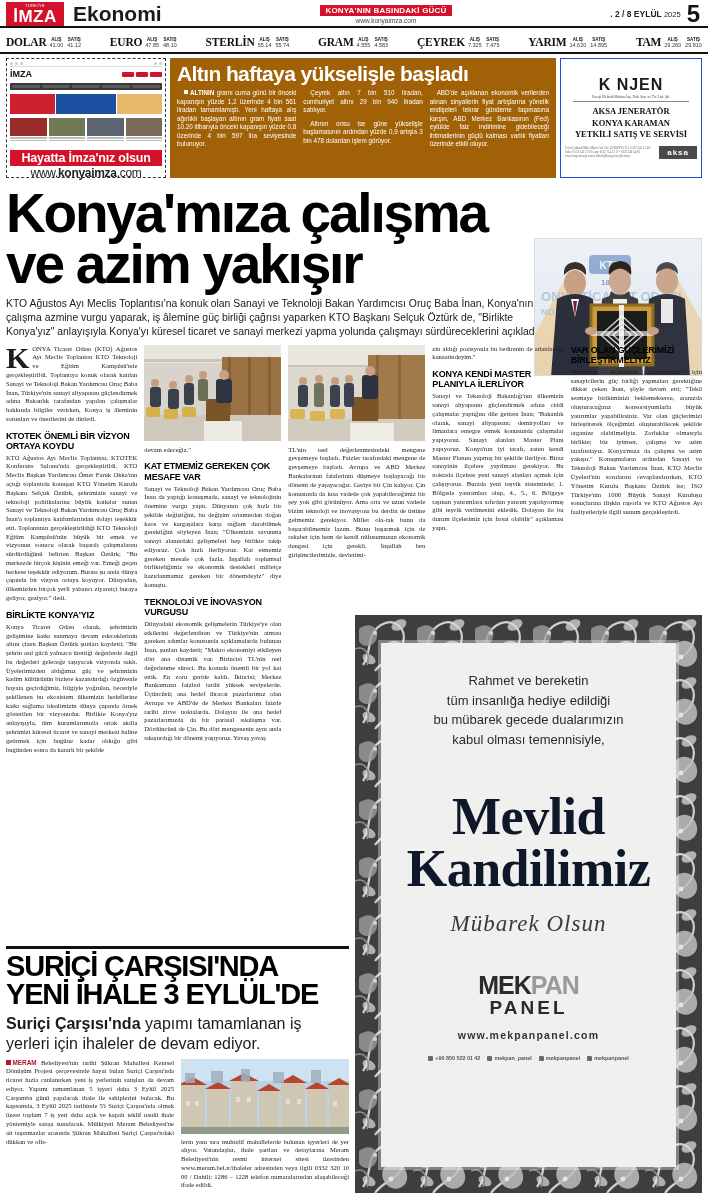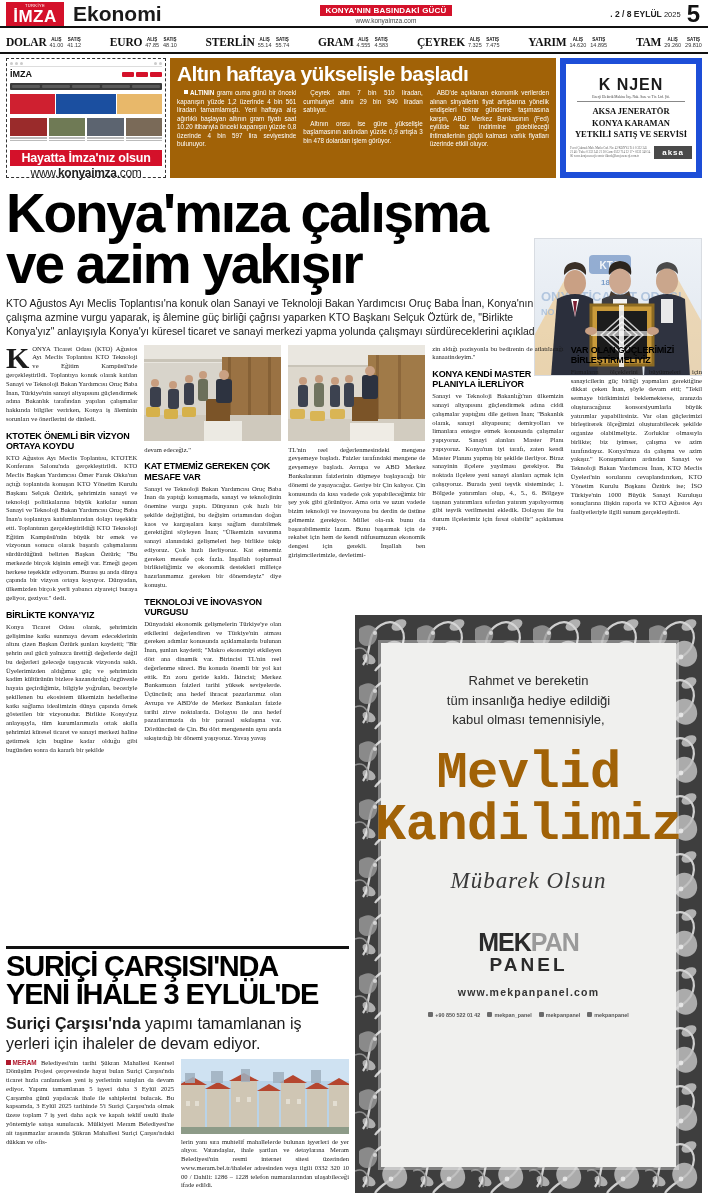--- a/index.html
+++ b/index.html
@@ -126,21 +126,21 @@
     font-size:21px; line-height:1; letter-spacing:-.6px; margin-bottom:5px;
   }
   .gold-cols { display:flex; gap:7px; flex:1; }
   .gold-col { flex:1; font-size:6.3px; line-height:1.35;
      font-family:"Liberation Sans",sans-serif; text-align:justify; }
   .gold-col p { margin:0 0 5px 0; text-indent:7px; }
   .sq { display:inline-block; width:4px; height:4px; background:#fff; margin-right:2px; vertical-align:1px;}
   .gold-col b { font-weight:bold; }
 
   .ad-konjen {
-    width:142px; border:6px solid #1d4ed8; background:#fff;
+    width:142px; border:1px solid #1d4ed8; background:#fff;
     display:flex; flex-direction:column; align-items:center;
     justify-content:center; padding:4px; text-align:center;
   }
   .konjen-logo{font-family:"Liberation Sans",sans-serif;font-weight:bold;
     font-size:16px;letter-spacing:1px;color:#1a1a1a;line-height:1}
   .konjen-sub{font-size:3.6px;color:#444;border-bottom:1px solid #888;
     padding-bottom:2px;margin:2px 0 4px;width:88%}
   .konjen-main{font-family:"Liberation Serif",serif;font-weight:bold;
     font-size:8.5px;line-height:1.35;color:#111}
   .konjen-foot{display:flex;align-items:flex-end;gap:4px;margin-top:5px;width:100%}
@@ -199,23 +199,23 @@
     position:absolute; left:26px; top:28px; right:26px; bottom:26px;
     background:#f0f0ee; display:flex; flex-direction:column;
     align-items:center; padding:28px 16px 12px;
     box-shadow:0 0 0 3px rgba(255,255,255,.35);
   }
   .mevlid-top {
     font-family:"Liberation Sans",sans-serif; font-size:13px;
     line-height:1.5; text-align:center; color:#2b2b2b;
   }
   .mevlid-title {
-    font-family:Liberation Mono, monospace; font-weight:bold;
-    font-size:52px; line-height:1.0; color:#a16207; text-align:center;
-    margin-top:18px; letter-spacing:-.5px;
+    font-family:Liberation Serif, serif; font-weight:bold;
+    font-size:52px; line-height:1.0; color:#0f172a; text-align:center;
+    margin-top:42px; letter-spacing:-.5px;
   }
   .mevlid-script {
     font-family:"Liberation Serif",serif; font-style:italic;
     font-size:23px; color:#3a3a3a; margin-top:16px; letter-spacing:1px;
   }
   .mekpan {
     margin-top:34px; text-align:center;
     font-family:"Liberation Sans",sans-serif; font-weight:bold;
   }
   .mekpan .l1 { font-size:25px; letter-spacing:-1px; color:#2b2b2b; }
@@ -656,20 +656,21 @@
           <circle cx="36" cy="42" r="2.4" fill="#f0f0f0" opacity=".8"></circle>
           <circle cx="20" cy="18" r="2" fill="#f0f0f0" opacity=".7"></circle>
         </pattern>
       </defs>
       <rect width="347" height="578" fill="url(#floral)"></rect>
     </svg>
     <div class="mevlid-inner">
       <div class="mevlid-top">
         <div>Rahmet ve bereketin</div>
         <div>tüm insanlığa hediye edildiği</div>
+        <div>bu mübarek gecede dualarımızın</div>
         <div>kabul olması temennisiyle,</div>
       </div>
       <div class="mevlid-title">
         <div>Mevlid</div>
         <div>Kandilimiz</div>
       </div>
       <div class="mevlid-script">Mübarek Olsun</div>
       <div class="mekpan">
         <div class="l1"><span>MEK</span><span class="gray">PAN</span></div>
         <div class="l2">PANEL</div>

